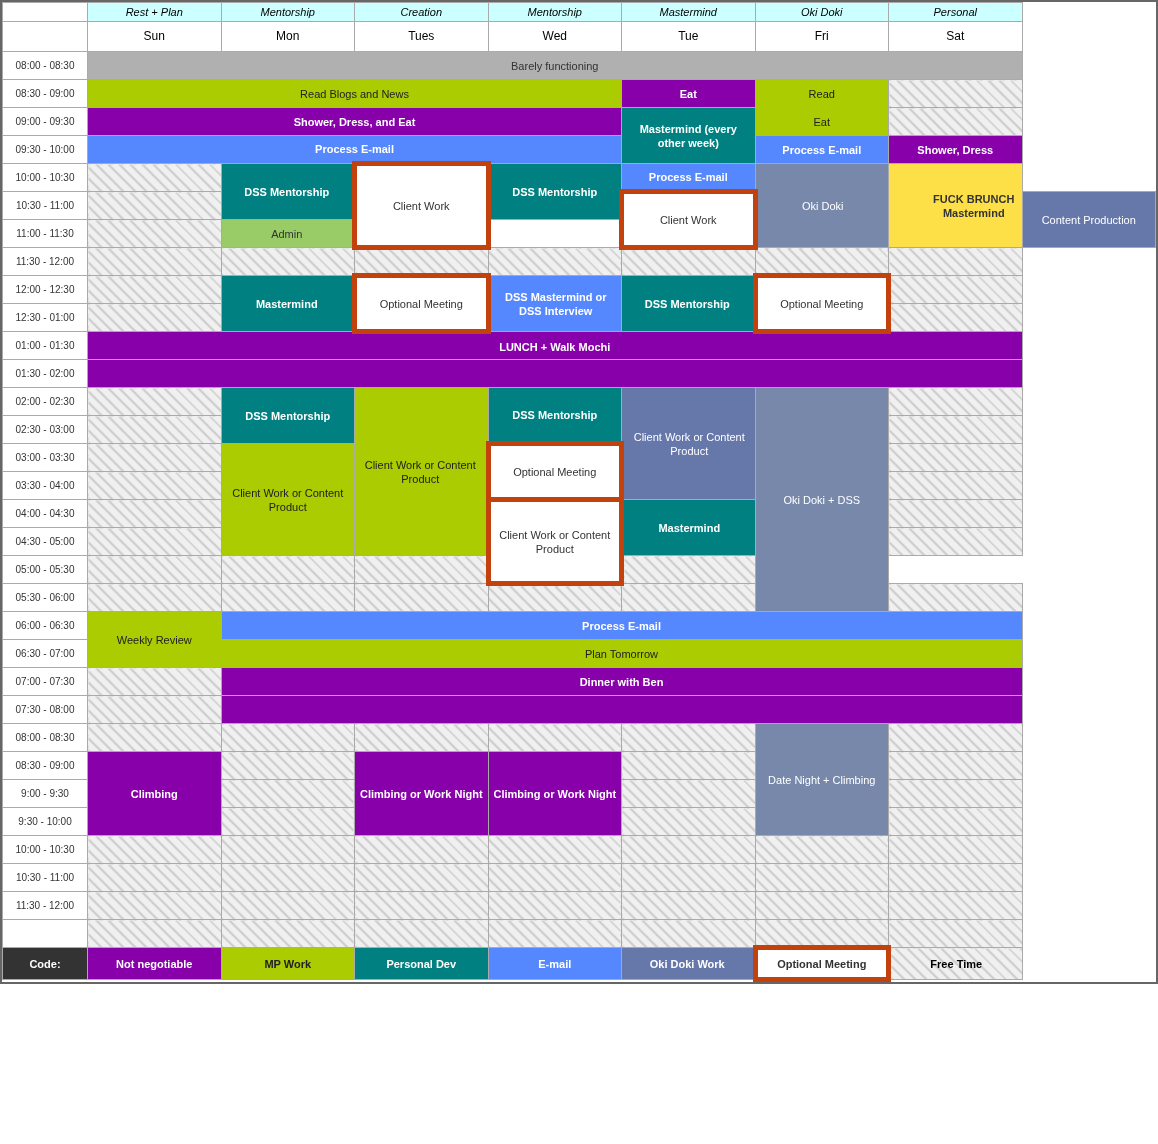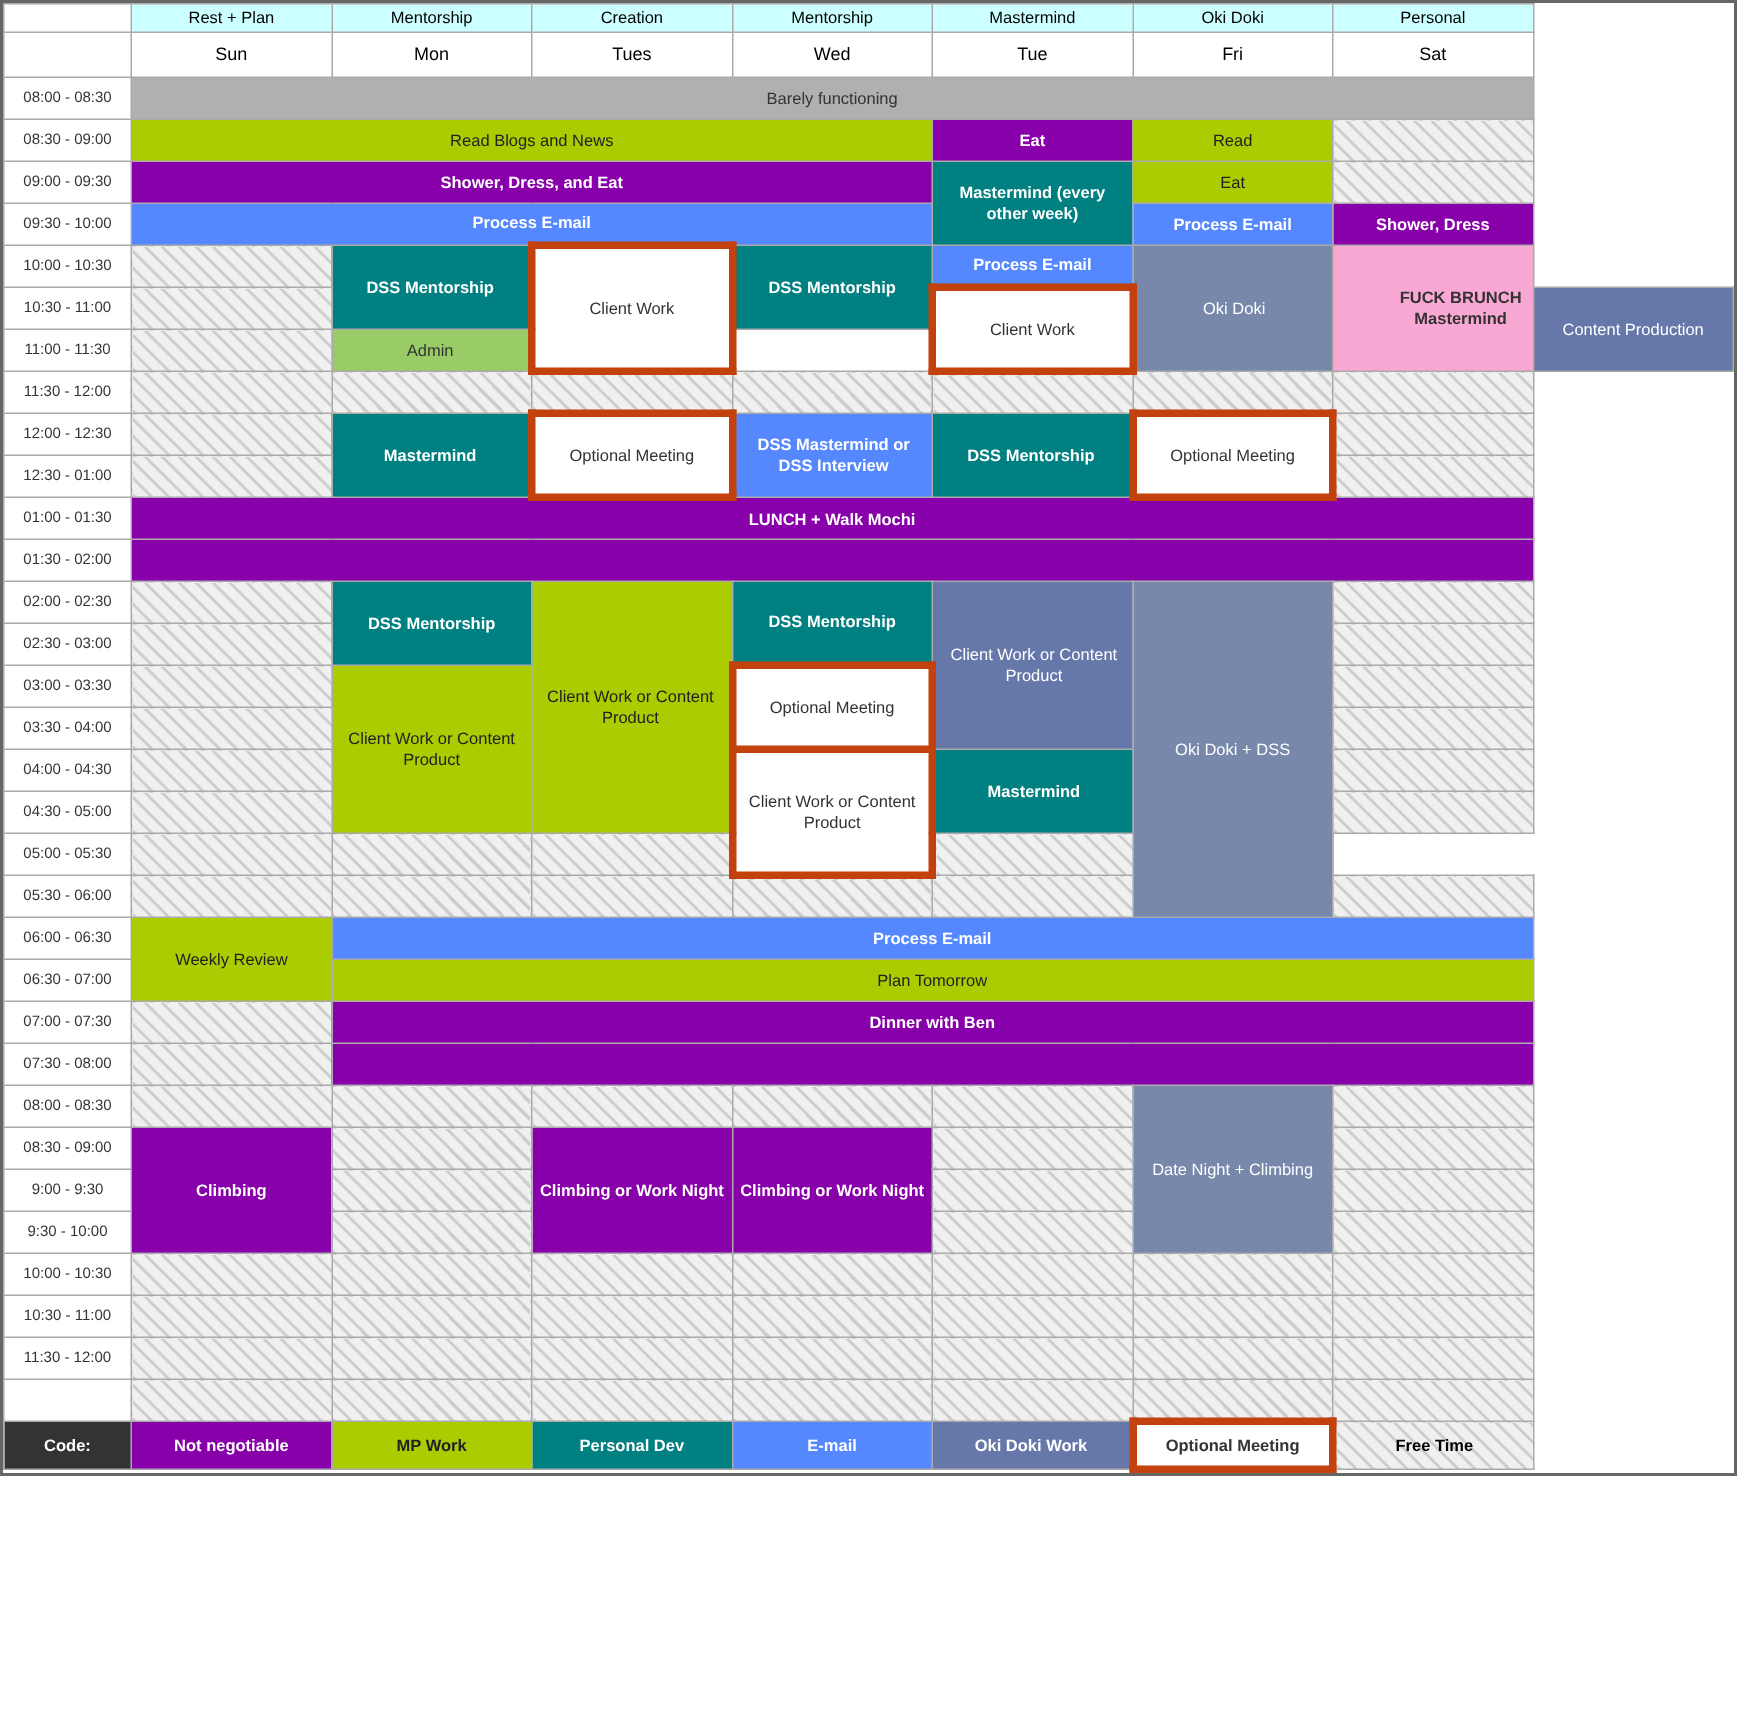--- a/index.html
+++ b/index.html
@@ -24,20 +24,21 @@
       padding: 2px 3px;
       font-size: 11px;
       line-height: 1.3;
     }
 
     .time-col { width: 85px; background: #fff; font-size: 10px; color: #333; }
 
     
     .category-row td { 
       background: #ccffff; 
+      font-style: italic; 
       font-size: 11px;
       height: 18px;
     }
     .category-row td:first-child { background: #fff; }
     
     .day-header-row td {
       font-weight: normal;
       height: 30px;
       background: #fff;
       font-size: 12px;
@@ -51,21 +52,21 @@
     .gray-bg { background: #b0b0b0; color: #333; }
     .yellow-green { background: #aacc00; color: #222; }
     .purple { background: #8800aa; color: #fff; }
     .teal { background: #008080; color: #fff; }
     .light-green { background: #99cc66; color: #333; }
     .slate-blue { background: #6677aa; color: #fff; }
     .blue { background: #5588ff; color: #fff; }
     .white-cell { background: #fff; color: #333; border: 5px solid #c2410c; }
     .hatched { background: repeating-linear-gradient(45deg, #ccc 0px, #ccc 2px, #f0f0f0 2px, #f0f0f0 8px); }
     .oki-blue { background: #7788aa; color: #fff; }
-    .bright-green { background: #f9a8d4; color: #333; font-weight: bold; padding-left: 40px; }
+    .bright-green { background: #fde047; color: #333; font-weight: bold; padding-left: 40px; }
 
     
     .legend-row td {
       height: 32px;
       font-weight: bold;
       font-size: 11px;
     }
     .legend-label { background: #333; color: #fff; font-size: 12px; }
     .bold { font-weight: bold; }
   </style>

